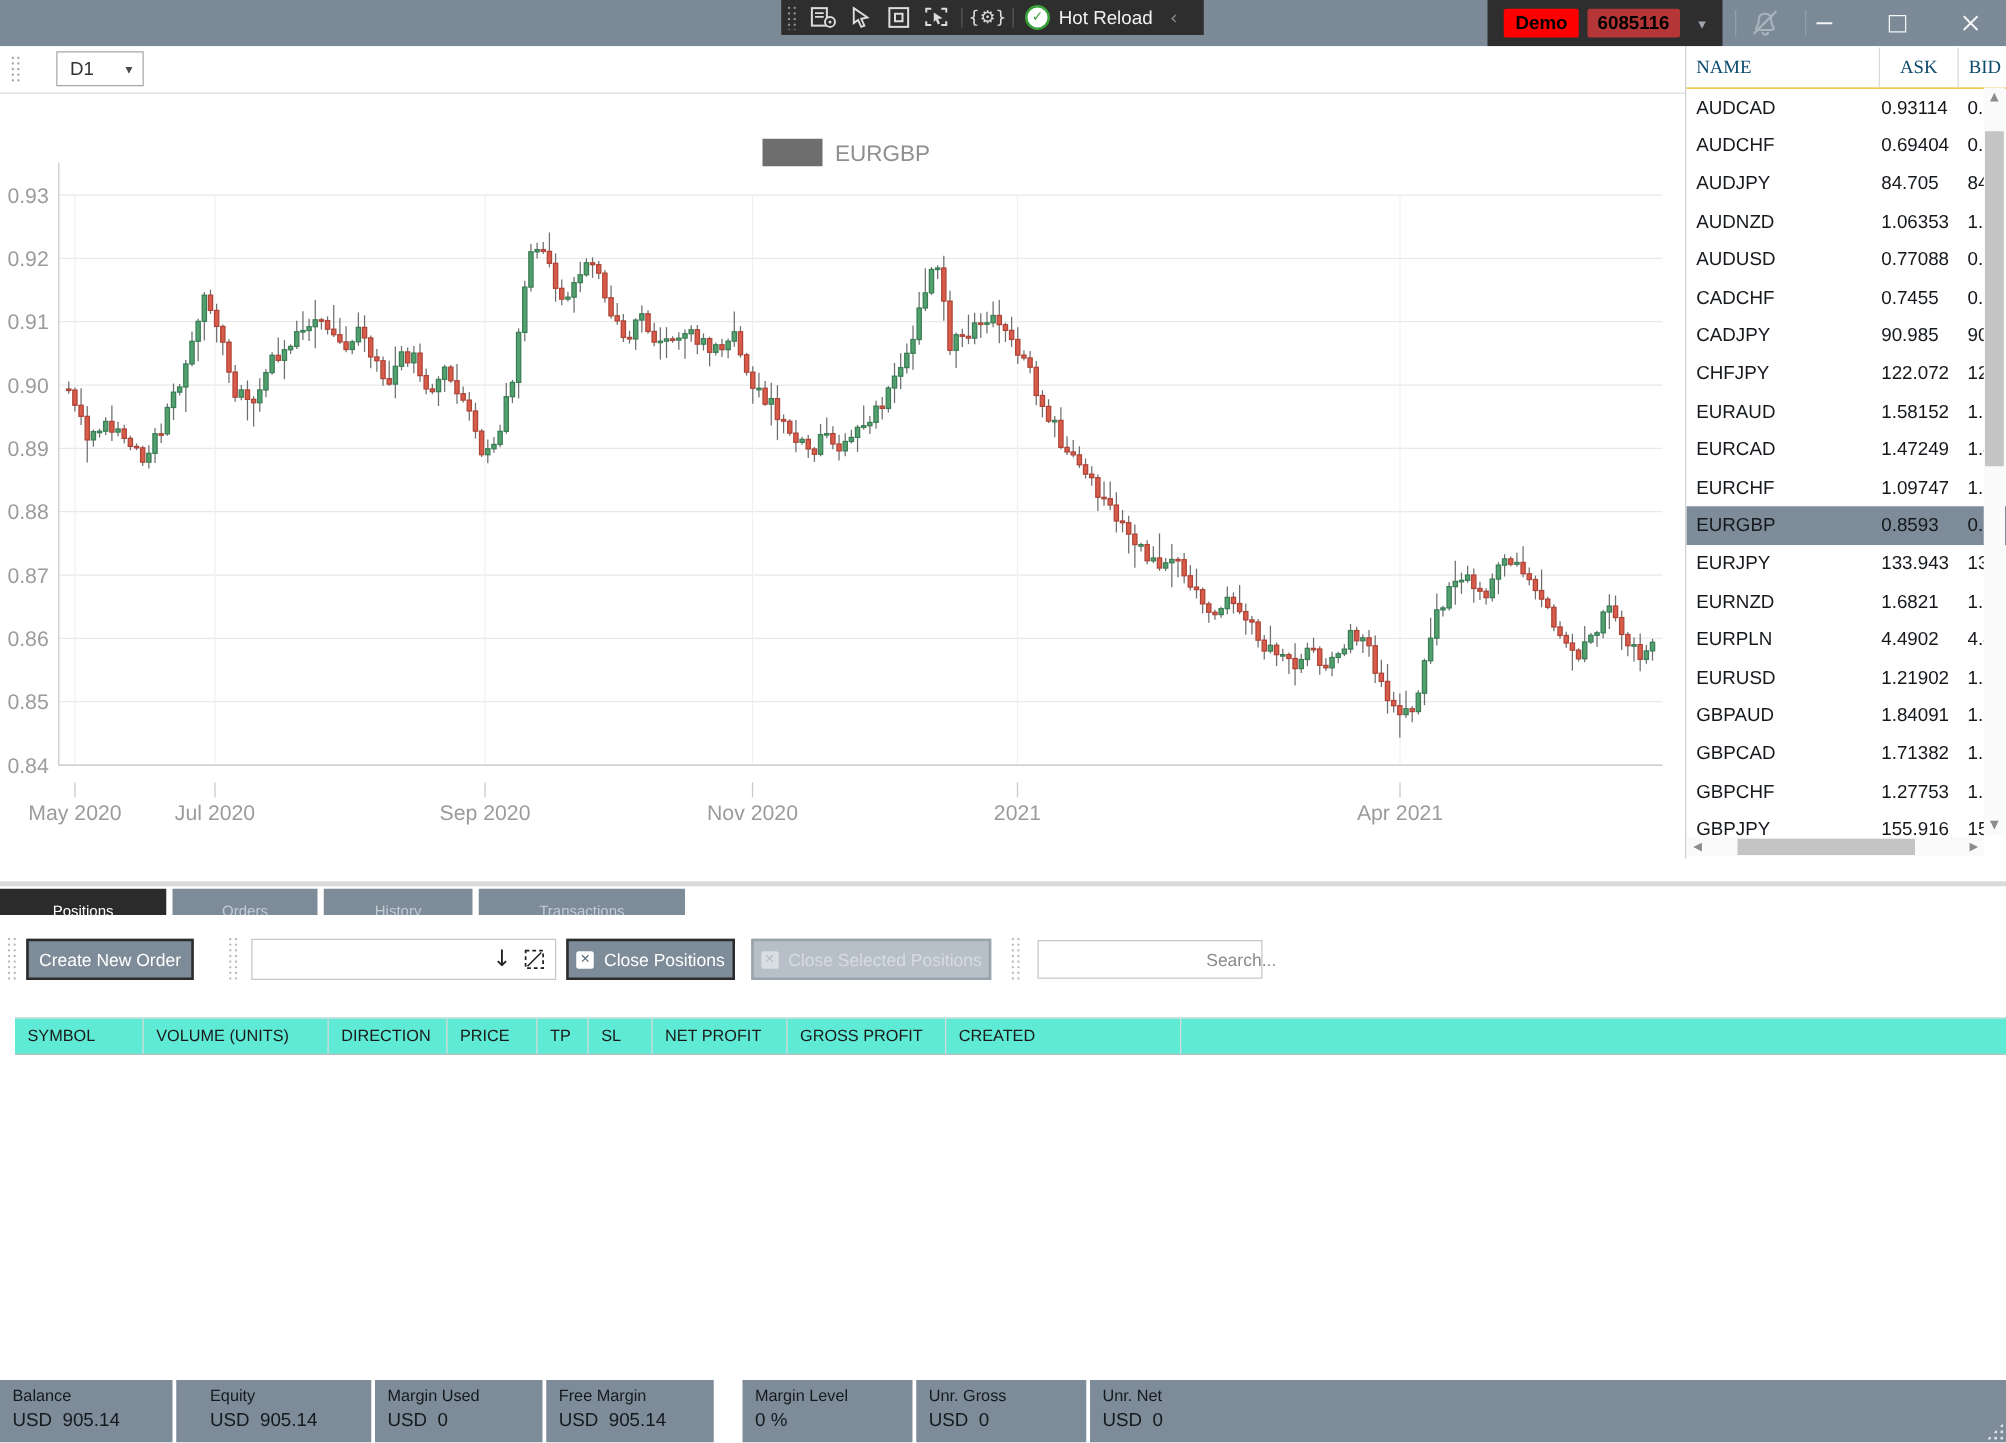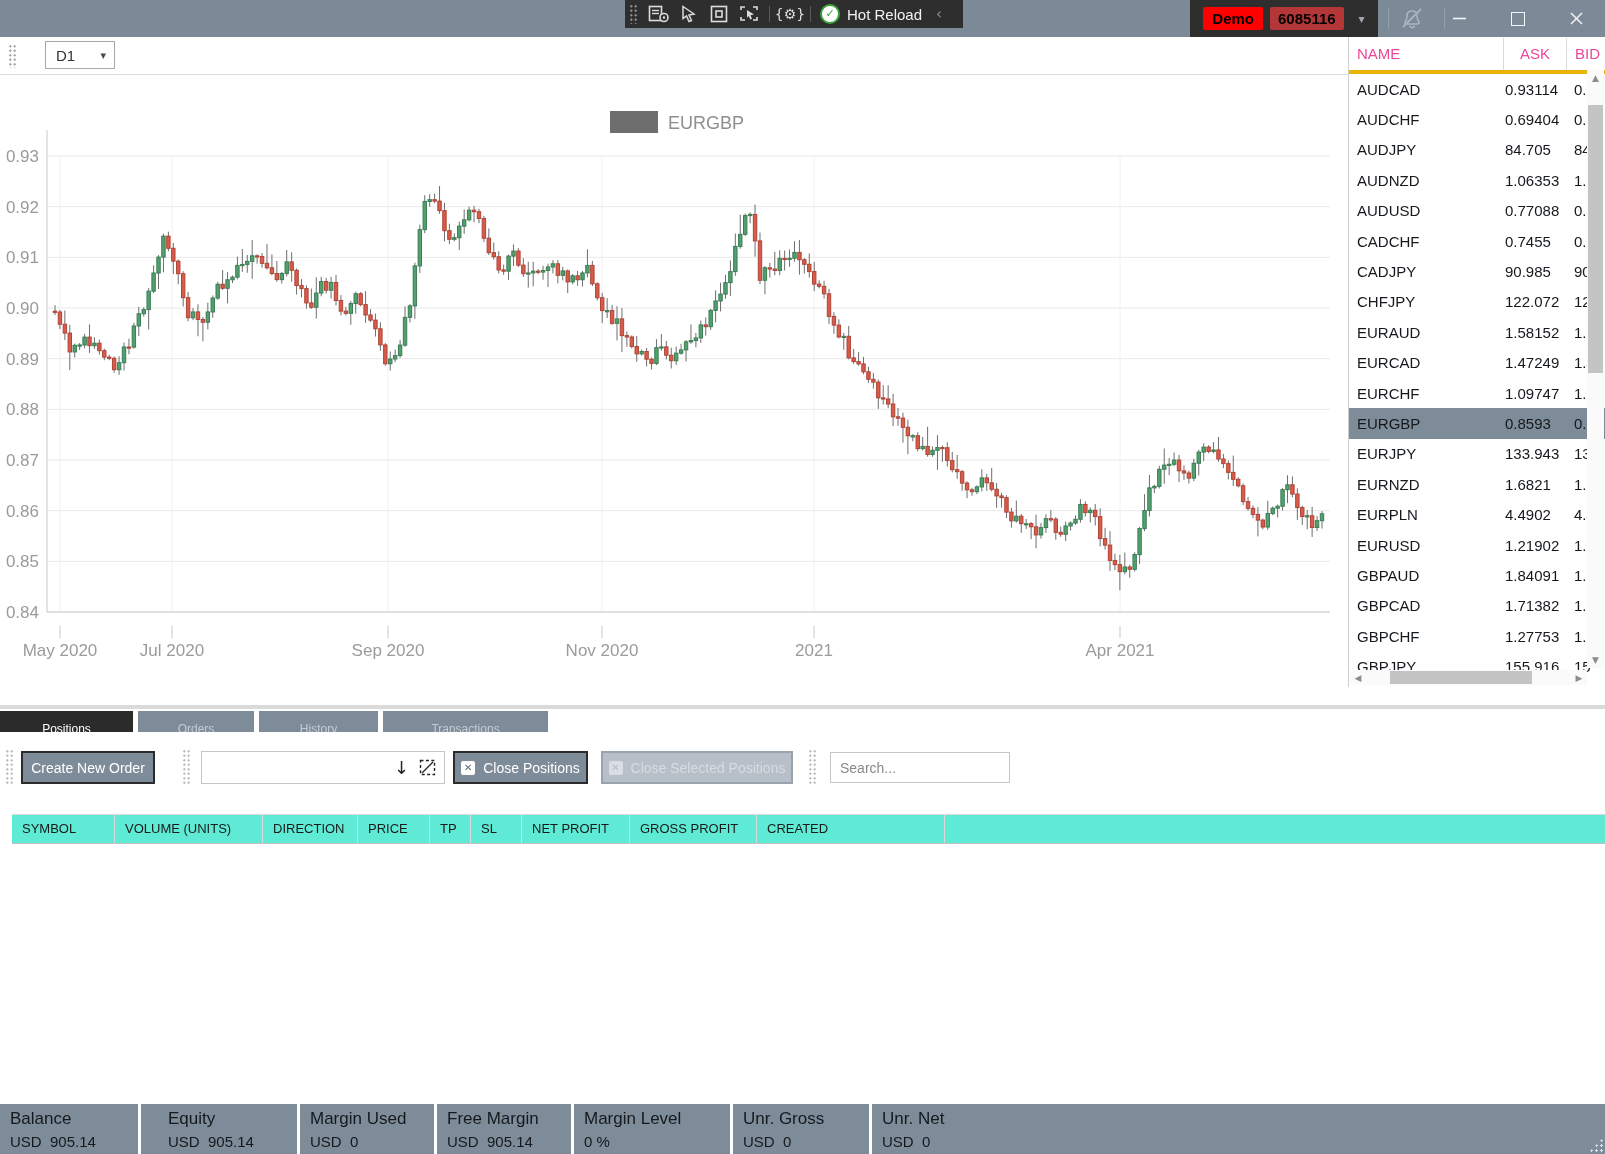--- a/index.html
+++ b/index.html
@@ -40,22 +40,22 @@
   .tf-label{font-size:15px;color:#333;margin-left:10px;flex:1;}
   .tf-caret{color:#4A4A4A;font-size:11px;margin-right:8px;}
 
   
   #chart-svg{position:absolute;left:0;top:75px;}
   #chart-svg text{font-family:"Liberation Sans","DejaVu Sans",sans-serif;}
 
   
   .panel{position:absolute;left:1348px;top:37px;width:257px;height:650px;background:#fff;
     border-left:1px solid #CFCFCF;box-sizing:border-box;overflow:hidden;}
-  .wl-header{display:flex;height:33px;border-bottom:4px solid #eab308;align-items:center;
-    font-size:15px;color:#ec4899;}
+  .wl-header{display:flex;height:33px;border-bottom:1px solid #eab308;align-items:center;
+    font-size:15px;color:#0c4a6e;font-family:Liberation Serif, serif;}
   .wl-header .h-name{width:155px;padding-left:8px;border-right:1px solid #D9D9D9;line-height:32px;box-sizing:border-box;}
   .wl-header .h-ask{width:63px;text-align:center;border-right:1px solid #D9D9D9;line-height:32px;box-sizing:border-box;}
   .wl-header .h-bid{flex:1;padding-left:8px;line-height:32px;white-space:nowrap;overflow:hidden;}
   #wl-rows{height:598px;overflow:hidden;}
   .wl-row{display:flex;height:30.4px;align-items:center;font-size:15px;color:#15191D;white-space:nowrap;}
   .wl-row.selected{background:#7E8C99;}
   .wl-name{width:156px;padding-left:8px;box-sizing:border-box;}
   .wl-ask{width:62px;}
   .wl-bid{flex:1;padding-left:7px;overflow:hidden;}
   .vscroll{position:absolute;right:1px;top:33px;width:17px;height:598px;background:#FAFAFA;}
@@ -82,33 +82,33 @@
   .btn-disabled{background:#B7C0C8;border:2px solid #98A3AC;color:#D8DCE0;}
   .xbox{width:14px;height:14px;border-radius:2px;background:#FFF;color:#5C6B78;font-size:10px;
     line-height:14px;text-align:center;margin-right:8px;font-weight:bold;}
   .xbox.dis{background:#D9DEE2;color:#B6BEC6;}
   .combo{position:absolute;left:201px;top:19px;width:244px;height:33px;border:1px solid #C6C6C6;
     background:#fff;box-sizing:border-box;display:flex;align-items:center;justify-content:flex-end;}
   .combo .dn{font-size:18px;color:#222;margin-right:10px;}
   .search{position:absolute;left:830px;top:20px;width:180px;height:31px;border:1px solid #C6C6C6;
     box-sizing:border-box;display:flex;align-items:center;background:#fff;}
   .search input{border:none;outline:none;flex:1;font-size:14px;color:#333;padding-left:9px;
-    font-family:"Liberation Sans",sans-serif;background:transparent;}
+    font-family:"Liberation Sans",sans-serif;background:transparent;text-align:right;}
   .search input::placeholder{color:#8A8A8A;}
 
   
   .pt-header{position:absolute;left:12px;top:814px;width:1605px;height:30px;border-top:1px solid #D9D9D9;
     border-bottom:1px solid #BFBFBF;box-sizing:border-box;display:flex;background:#5eead4;}
   .th{border-right:1px solid #D9D9D9;box-sizing:border-box;padding-left:10px;line-height:28px;
     font-size:13px;color:#1A1A1A;white-space:nowrap;overflow:hidden;}
 
   
   .statusbar{position:absolute;left:0;top:1104px;width:1605px;height:50px;display:flex;gap:3px;background:#fff;}
   .sb-cell{background:#7E8C99;height:50px;box-sizing:border-box;padding:5px 0 0 10px;position:relative;}
-  .sb-label{font-size:17px;color:#14191E;}
+  .sb-label{font-size:13px;color:#14191E;}
   .sb-value{font-size:15px;color:#14191E;margin-top:4px;white-space:pre;}
   .grip{position:absolute;right:2px;bottom:2px;width:14px;height:14px;
     background-image:radial-gradient(#DDE2E6 1.3px,transparent 1.4px);background-size:5px 5px;
     clip-path:polygon(100% 0,100% 100%,0 100%);}
 </style>
 </head>
 <body>
 
 <div class="titlebar">
 
@@ -943,21 +943,21 @@
       <div class="sb-value">USD  905.14</div>
     </div>
     <div class="sb-cell" style="width: 134px;">
       <div class="sb-label">Margin Used</div>
       <div class="sb-value">USD  0</div>
     </div>
     <div class="sb-cell" style="width: 134px;">
       <div class="sb-label">Free Margin</div>
       <div class="sb-value">USD  905.14</div>
     </div>
-    <div class="sb-cell" style="width: 156px;">
+    <div class="sb-cell" style="width: 136px; margin-left: 20px;">
       <div class="sb-label">Margin Level</div>
       <div class="sb-value">0 %</div>
     </div>
     <div class="sb-cell" style="width: 136px;">
       <div class="sb-label">Unr. Gross</div>
       <div class="sb-value">USD  0</div>
     </div>
     <div class="sb-cell" style="flex: 1 1 0%;">
       <div class="sb-label">Unr. Net</div>
       <div class="sb-value">USD  0</div>

